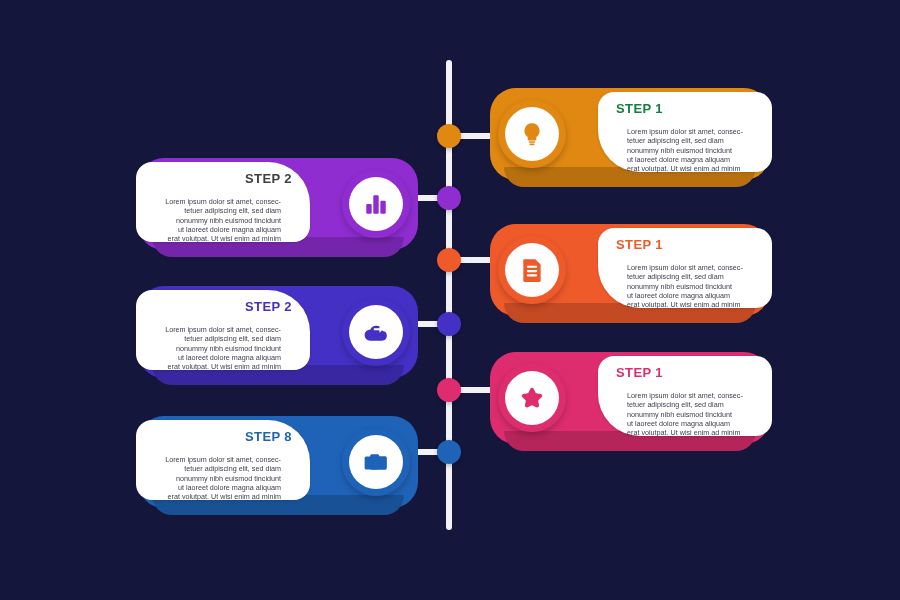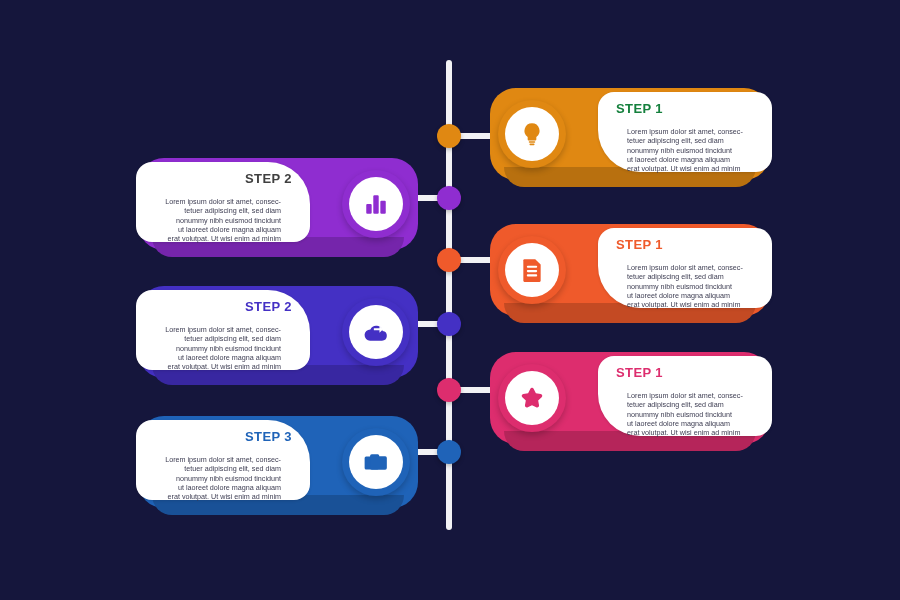--- a/index.html
+++ b/index.html
@@ -227,21 +227,21 @@
       </div>
     </div>
   </div>
   <div class="row left" style="top:416px">
     <div class="blob">
       <div class="base" style="background:#1f63b8"></div>
       <div class="lip" style="background:#1f63b8"></div>
     </div>
     <div class="card">
       <div class="txt">
-        <p class="steptitle" style="color:#1f63b8">STEP 3</p>
+        <p class="steptitle" style="color:#1f63b8">STEP 8</p>
         <p class="body">
               <span>Lorem ipsum dolor sit amet, consec-</span>
               <span>tetuer adipiscing elit, sed diam</span>
               <span>nonummy nibh euismod tincidunt</span>
               <span>ut laoreet dolore magna aliquam</span>
               <span>erat volutpat. Ut wisi enim ad minim</span>
             </p>
       </div>
     </div>
     <div class="badge" style="background:#1f63b8">

